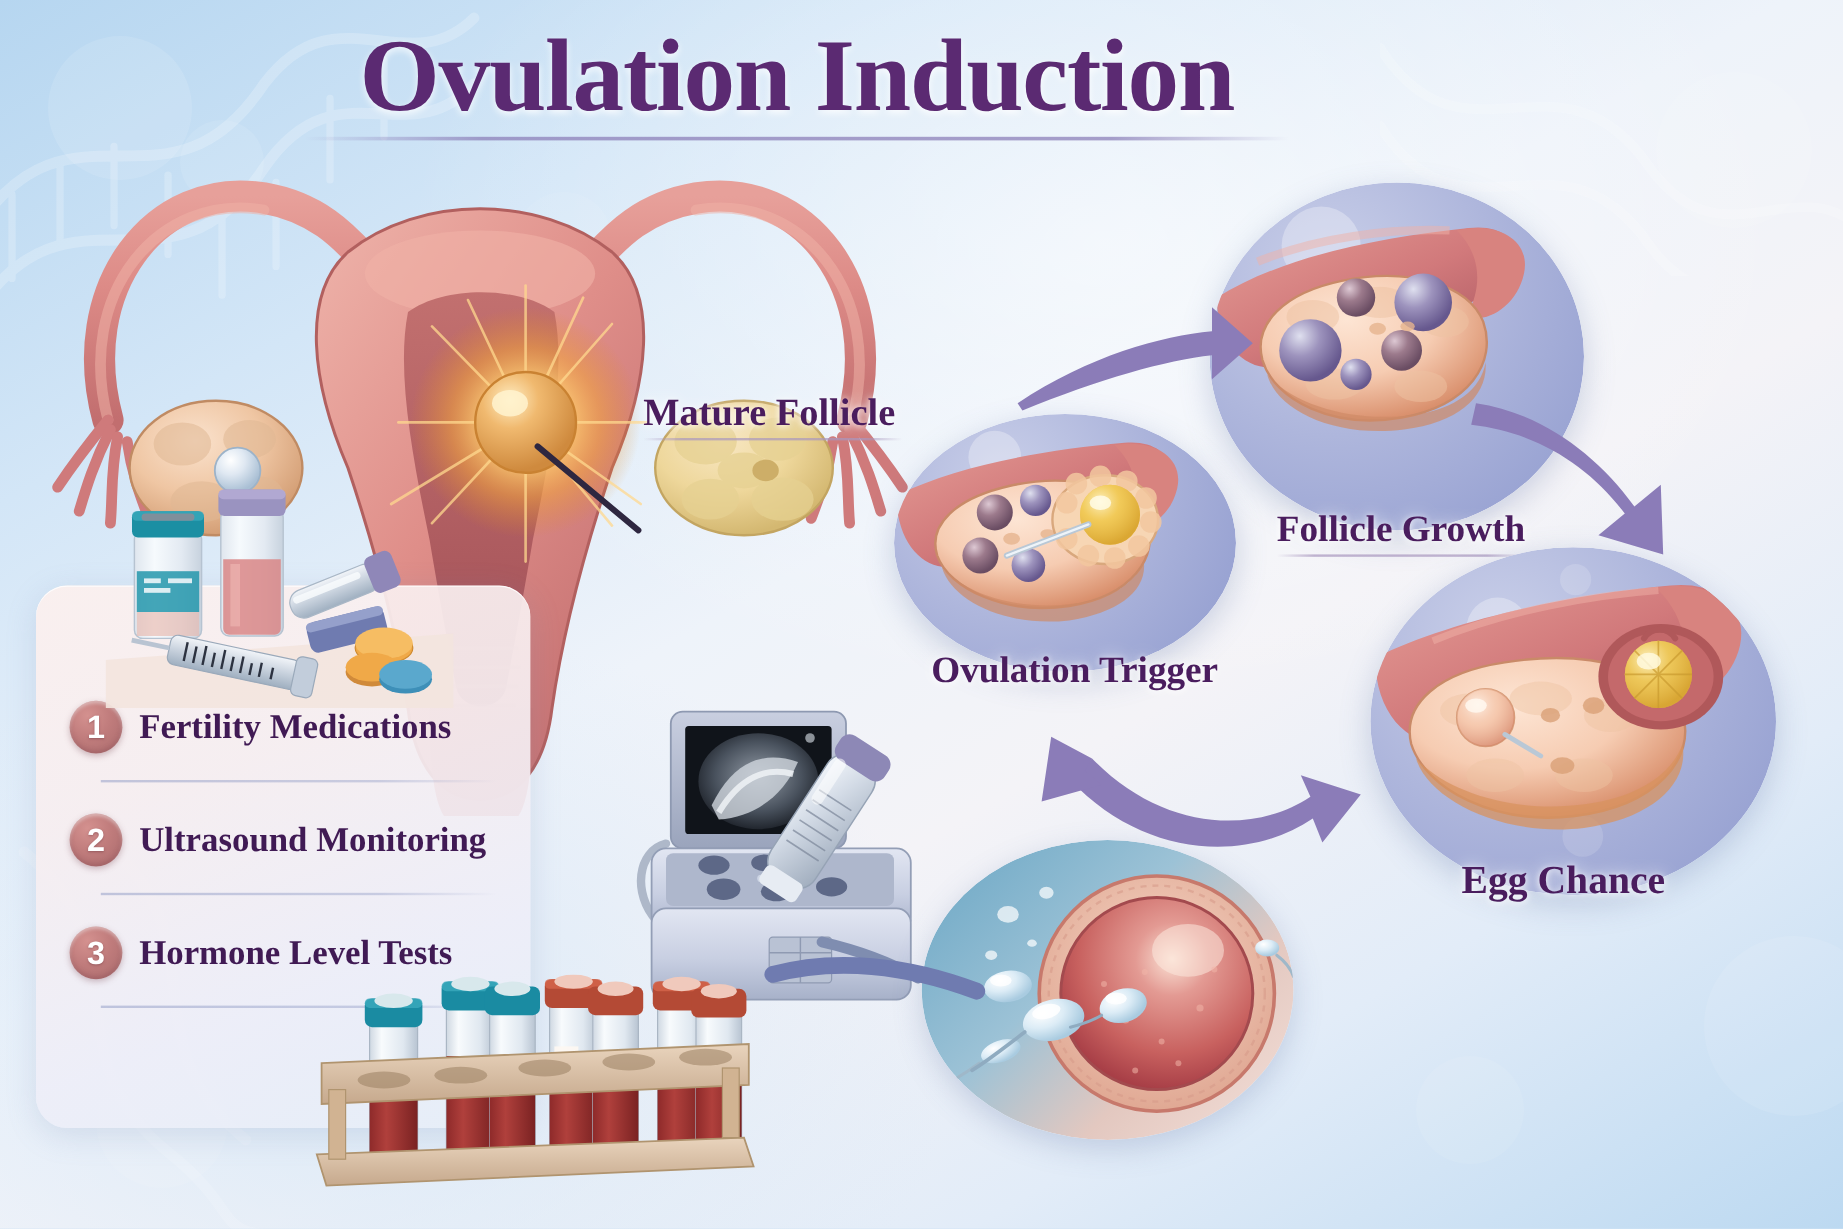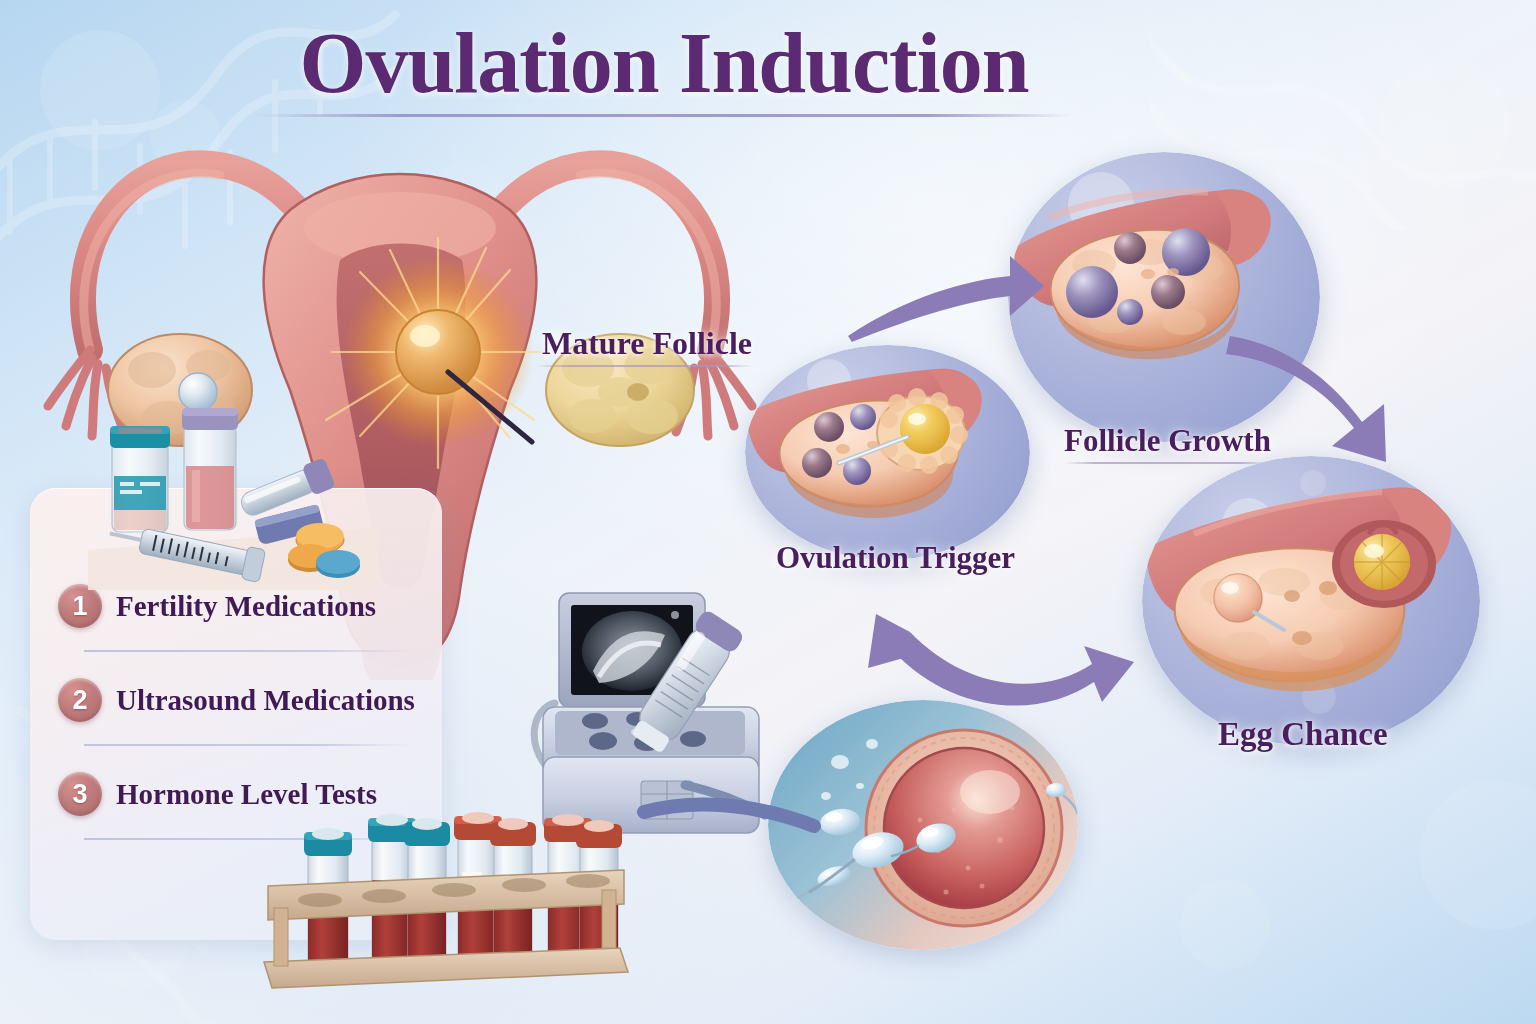--- a/index.html
+++ b/index.html
@@ -243,35 +243,35 @@
         <line x1="398" y1="232" x2="350" y2="130"></line>
       <line x1="398" y1="232" x2="286" y2="300"></line>
         <line x1="398" y1="232" x2="494" y2="300"></line>
     </g>
     <circle cx="398" cy="232" r="42" fill="url(#matFoll)" stroke="#c98232" stroke-width="2"></circle>
     <ellipse cx="385" cy="216" rx="15" ry="11" fill="#fff3cf" opacity=".85"></ellipse>
 
     <line x1="408" y1="252" x2="492" y2="322" stroke="#2e2740" stroke-width="5" stroke-linecap="round"></line>
   </svg>
 
-  <div class="cap" style="left:536px;top:325px;font-size:32px;text-align:right;">
+  <div class="cap" style="left:536px;top:325px;font-size:32px;">
     <span>Mature Follicle</span>
     <div class="rule" style="width:216px"></div>
   </div>
 
   <div id="steps-card">
     <div class="step" style="top:96px">
       <div class="badge">1</div>
       <div class="step-label">Fertility Medications</div>
     </div>
     <div class="step-rule" style="top:162px"></div>
 
     <div class="step" style="top:190px">
       <div class="badge">2</div>
-      <div class="step-label">Ultrasound Medications</div>
+      <div class="step-label">Ultrasound Monitoring</div>
     </div>
     <div class="step-rule" style="top:256px"></div>
 
     <div class="step" style="top:284px">
       <div class="badge">3</div>
       <div class="step-label">Hormone Level Tests</div>
     </div>
     <div class="step-rule" style="top:350px"></div>
   </div>
 

